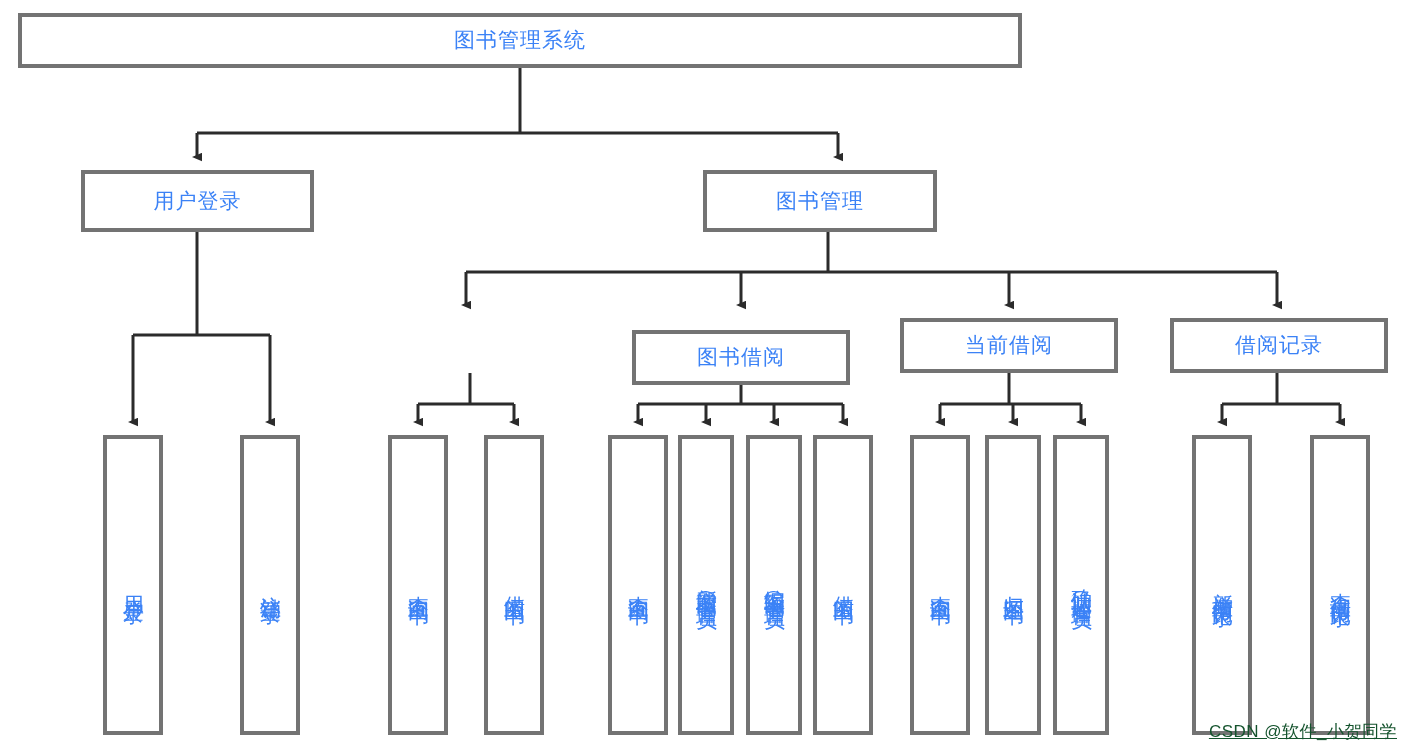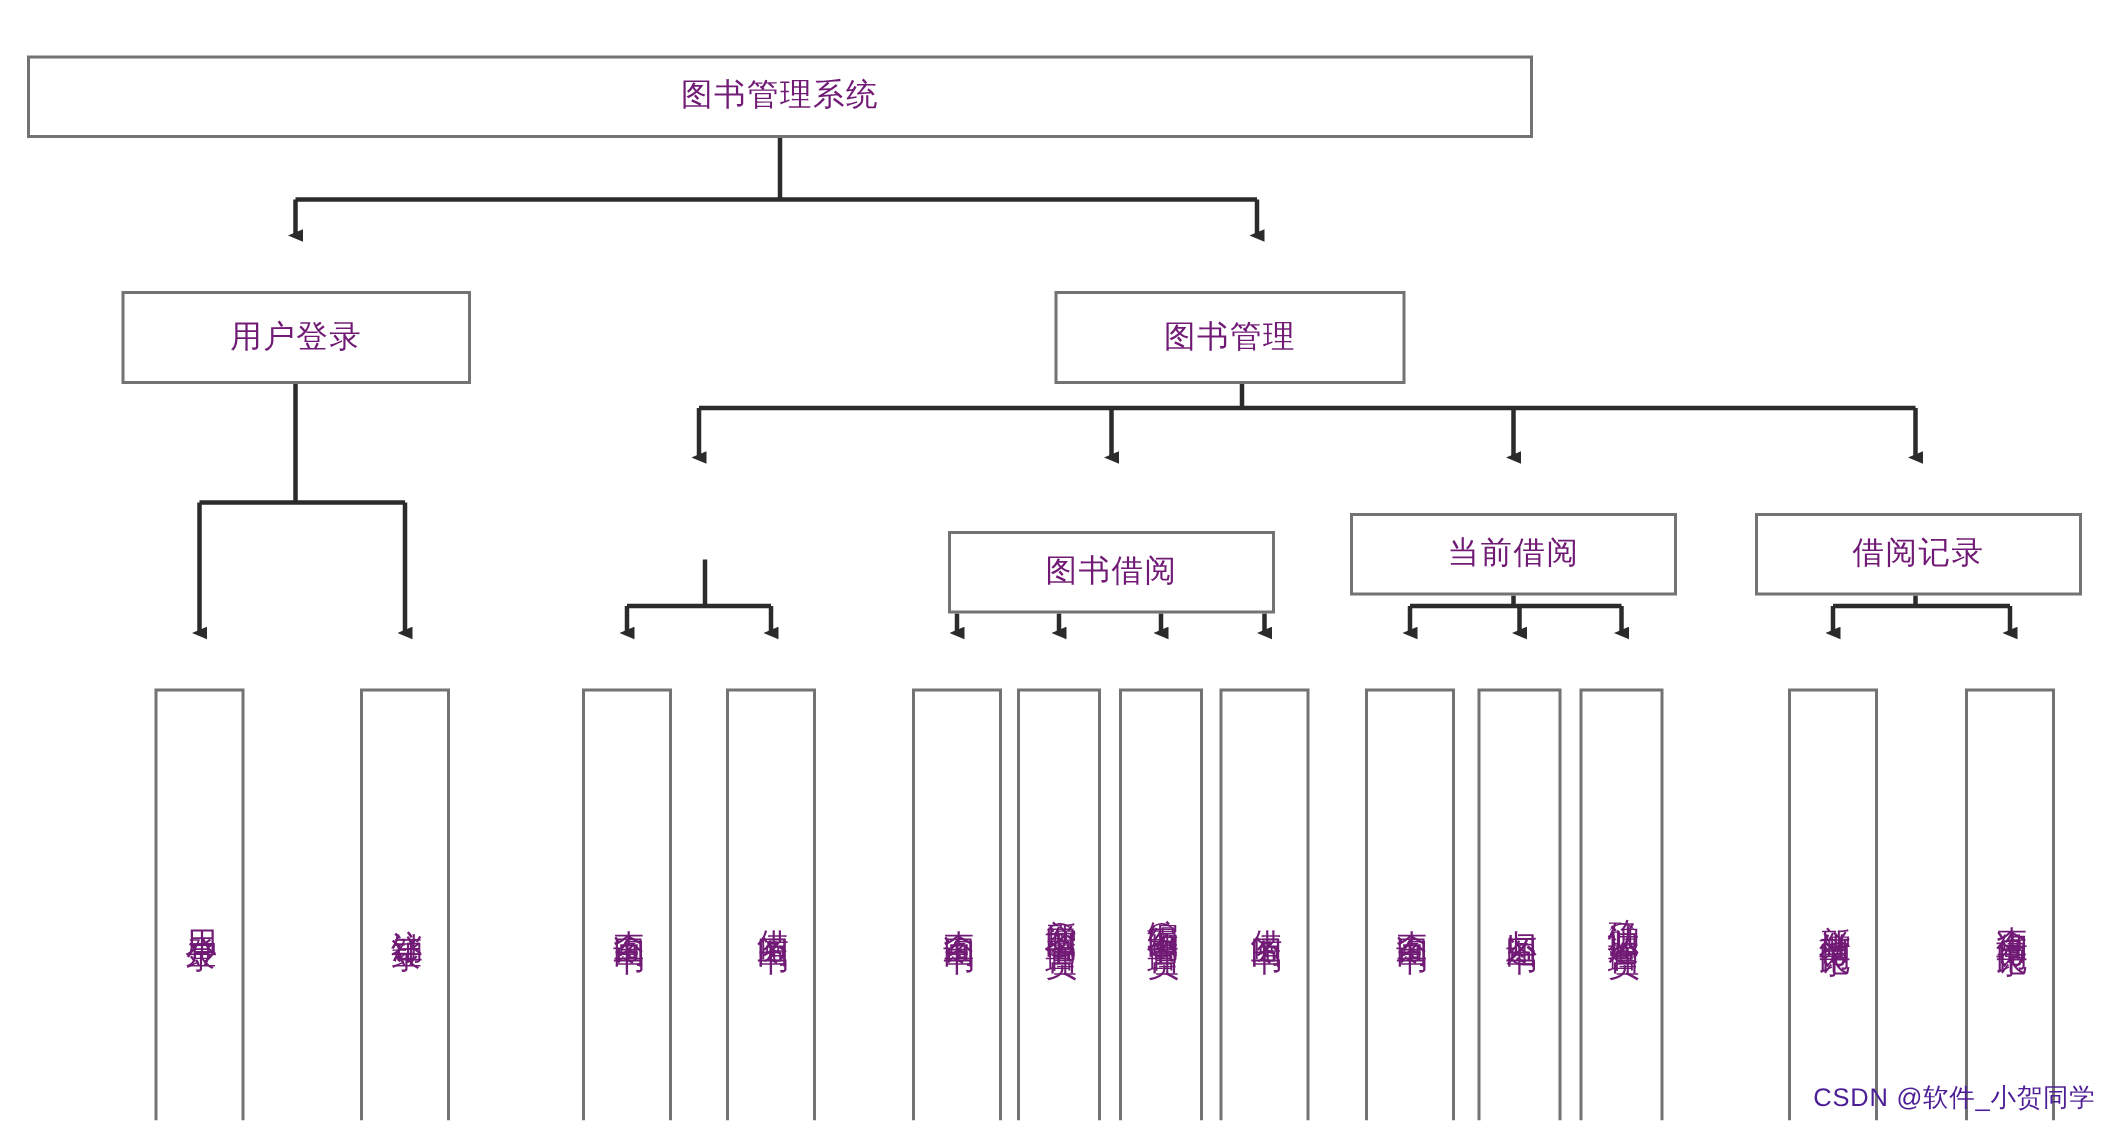--- a/index.html
+++ b/index.html
@@ -22,28 +22,27 @@
     position: absolute;
     left: 0;
     top: 0;
     width: 1405px;
     height: 747px;
     pointer-events: none;
   }
   .node {
     position: absolute;
     box-sizing: border-box;
-    border: 2px solid #737373;
+    border: 4px solid #737373;
     background: #ffffff;
-    color: #701a75;
+    color: #3b82f6;
     display: flex;
     align-items: center;
     justify-content: center;
     line-height: 1.18;
-    margin-top: 24px;
   }
   .node.h {
     font-size: 21px;
     letter-spacing: 1px;
   }
   .node.root {
     font-size: 21px;
     letter-spacing: 1px;
   }
   .node.v {
@@ -58,23 +57,24 @@
   .node.v .vtxt {
     writing-mode: vertical-rl;
     text-orientation: upright;
     display: block;
   }
   .watermark {
     position: absolute;
     right: 8px;
     bottom: 4px;
     font-size: 17px;
-    color: #4c1d95;
+    color: #14532d;
     letter-spacing: 0.5px;
     white-space: nowrap;
+    text-decoration: underline;
   }
 </style>
 </head>
 <body>
 
 <div id="canvas">
 
   <svg class="edges" viewBox="0 0 1405 747" width="1405" height="747" xmlns="http://www.w3.org/2000/svg">
     <defs>
       <marker id="arrow" markerWidth="10" markerHeight="10" refX="4.2" refY="5" orient="auto" markerUnits="userSpaceOnUse">

